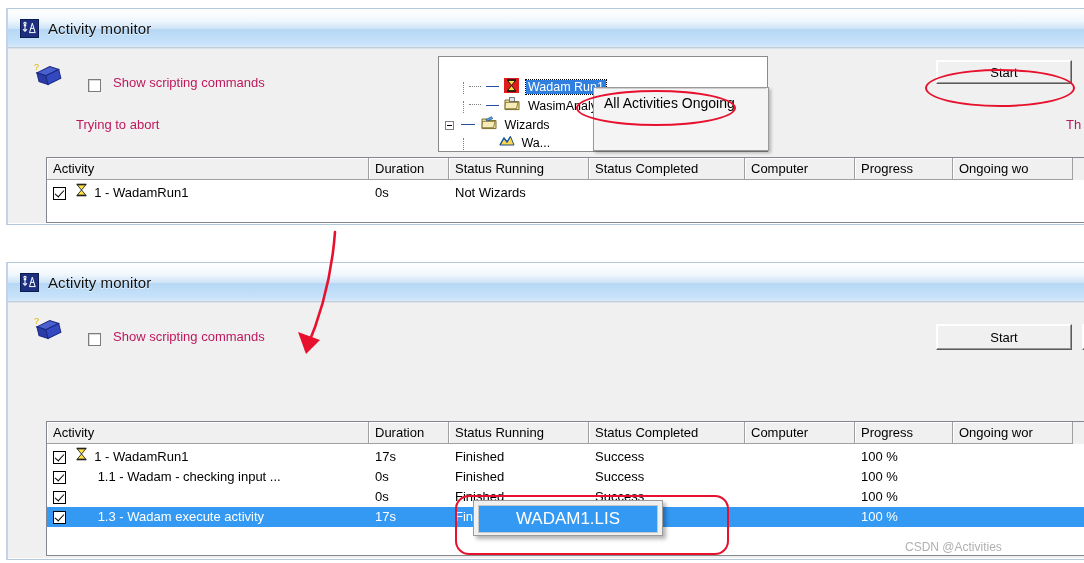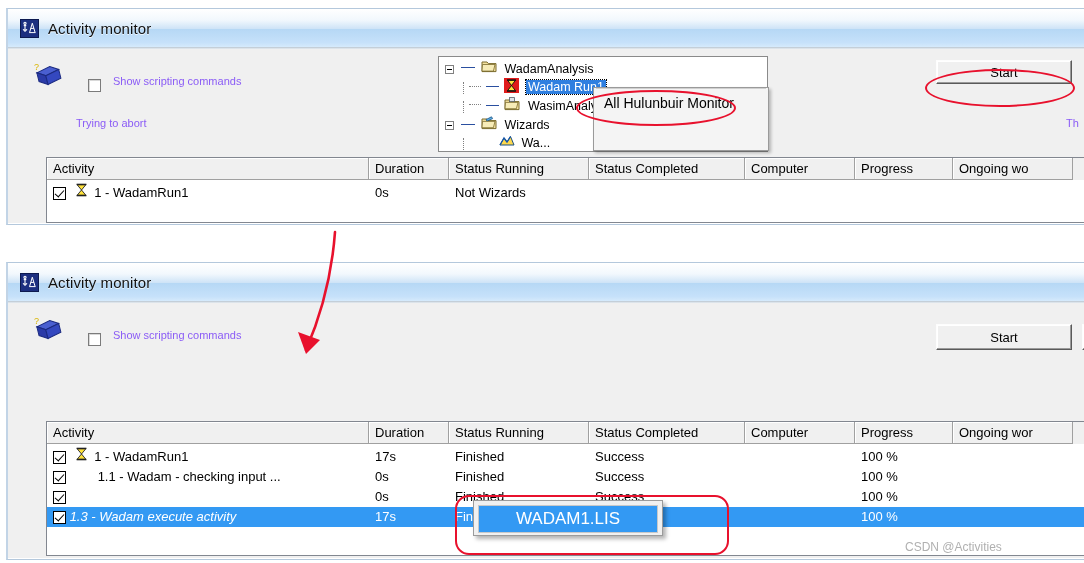--- a/index.html
+++ b/index.html
@@ -46,21 +46,21 @@
     background:#f0f0f0;
     padding:0;
     position:relative;
   }
   
   .cbox{
     width:13px;height:13px;border:1px solid #7b7b7b;
     background:#fff;box-sizing:border-box;display:inline-block;
     box-shadow:inset 1px 1px 0 #d8d8d8;
   }
-  .lbl{font-size:11px;color:#8b5cf6;font-family:"Liberation Sans", sans-serif;}
+  .lbl{font-size:13px;color:#be185d;font-family:"Liberation Sans", sans-serif;}
   
   .btn{
     background:#f0f0f0;
     border:1px solid #a0a0a0;
     border-top-color:#fdfdfd;border-left-color:#fdfdfd;
     border-right-color:#5a5a5a;border-bottom-color:#5a5a5a;
     box-shadow:inset -1px -1px 0 #9a9a9a, inset 1px 1px 0 #ffffff;
     font-size:13px;color:#000;text-align:center;
     display:flex;align-items:center;justify-content:center;
     box-sizing:border-box;
@@ -199,31 +199,20 @@
       </svg>
     </span>
 
     <span class="cbox" style="position:absolute;left:80px;top:30px;"></span>
     <span class="lbl" style="position:absolute;left:105px;top:26px;">Show scripting commands</span>
 
     <span class="lbl" style="position:absolute;left:68px;top:68px;">Trying to abort</span>
 
     <div class="treebox" style="left:430px;top:7px;width:330px;height:96px;">
 
-      <div class="tnode" style="left:6px;top:3px;">
-        <span class="expander"></span>
-        <span style="display:inline-block;width:14px;border-bottom:1px solid #2a4fa0;vertical-align:middle;margin:0 2px 3px 4px;"></span>
-        <span class="folder">
-          <svg width="16" height="13" viewBox="0 0 16 13">
-            <path d="M1 2 h5 l1.4 1.6 H15 v8 H1 Z" fill="#f4e2a0" stroke="#7a6a2c" stroke-width="1"></path>
-            <path d="M1.5 4.5 h12.5 l-1.6 6.6 H1 Z" fill="#f7ecb8" stroke="#7a6a2c" stroke-width=".8"></path>
-          </svg>
-        </span>
-        <span class="tlabel" style="margin-left:4px;">WadamAnalysis</span>
-      </div>
 
       <div class="tnode" style="left:24px;top:21px;">
         <span style="display:inline-block;width:2px;border-left:1px dotted #808080;height:12px;vertical-align:middle;"></span>
         <span style="display:inline-block;width:12px;border-bottom:1px dotted #808080;vertical-align:middle;margin-bottom:4px;"></span>
         <span style="display:inline-block;width:13px;border-bottom:1px solid #2a4fa0;vertical-align:middle;margin:0 2px 3px 1px;"></span>
         <span style="vertical-align:middle;">
           <svg width="15" height="15" viewBox="0 0 15 15">
             <rect x="0" y="0" width="15" height="15" fill="#e01b1b"></rect>
             <path d="M3.5 2.2 h8 l-4 5.3 4 5.3 h-8 l4-5.3 Z" fill="#ffe23a" stroke="#111" stroke-width=".9"></path>
             <rect x="3" y="1.4" width="9" height="1.3" fill="#111"></rect>
@@ -268,21 +257,21 @@
             <path d="M1 10 L5 3 L8 7 L11.5 1.5 L15 10 Z" fill="#ffd94d" stroke="#1b4f80" stroke-width="1"></path>
             <path d="M1 10 L5 3 L8 7 L11.5 1.5" fill="none" stroke="#1455a8" stroke-width="1.3"></path>
           </svg>
         </span>
         <span class="tlabel" style="margin-left:3px;">Wa...</span>
       </div>
     </div>
 
     <div class="ctxmenu" style="left:585px;top:38px;width:176px;height:64px;">
       <div class="ctxsep"></div>
-      <div class="ctxitem" style="padding-left:10px;">All Hulunbuir Monitor</div>
+      <div class="ctxitem" style="padding-left:10px;">All Activities Ongoing</div>
     </div>
 
     <div class="btn" style="position:absolute;left:928px;top:11px;width:136px;height:24px;">
       <span>Start</span>
     </div>
 
     <span class="lbl" style="position:absolute;left:1058px;top:68px;">Th</span>
 
     <div class="tablebox" style="left:38px;top:108px;width:1046px;height:66px;border-right:none;">
       <div class="thead">
@@ -413,21 +402,21 @@
         <div class="td" style="width:140px;">Finished</div>
         <div class="td" style="width:156px;">Success</div>
         <div class="td" style="width:110px;"></div>
         <div class="td" style="width:98px;">100 %</div>
         <div class="td" style="width:120px;"></div>
       </div>
 
       <div class="trow sel">
         <div class="td" style="width:322px;">
           <span class="cellcheck"></span>
-          <span style="font-style:italic;">1.3 - Wadam execute activity</span>
+          <span style="margin-left:28px;">1.3 - Wadam execute activity</span>
         </div>
         <div class="td" style="width:80px;">17s</div>
         <div class="td" style="width:140px;">Finished</div>
         <div class="td" style="width:156px;">Success</div>
         <div class="td" style="width:110px;"></div>
         <div class="td" style="width:98px;">100 %</div>
         <div class="td" style="width:120px;"></div>
       </div>
     </div>
   </div>

